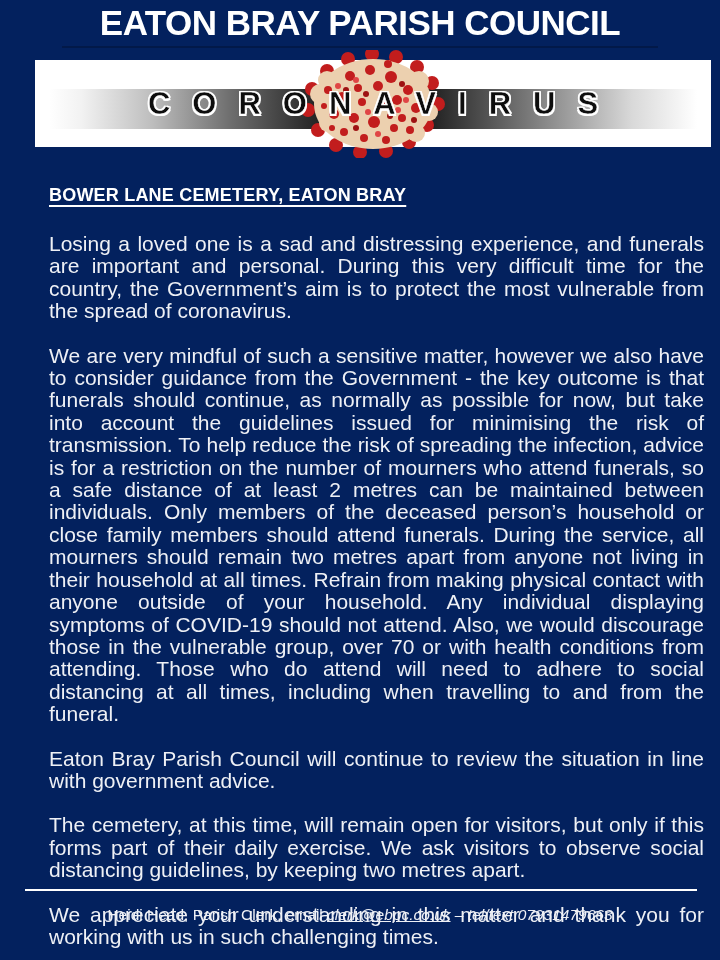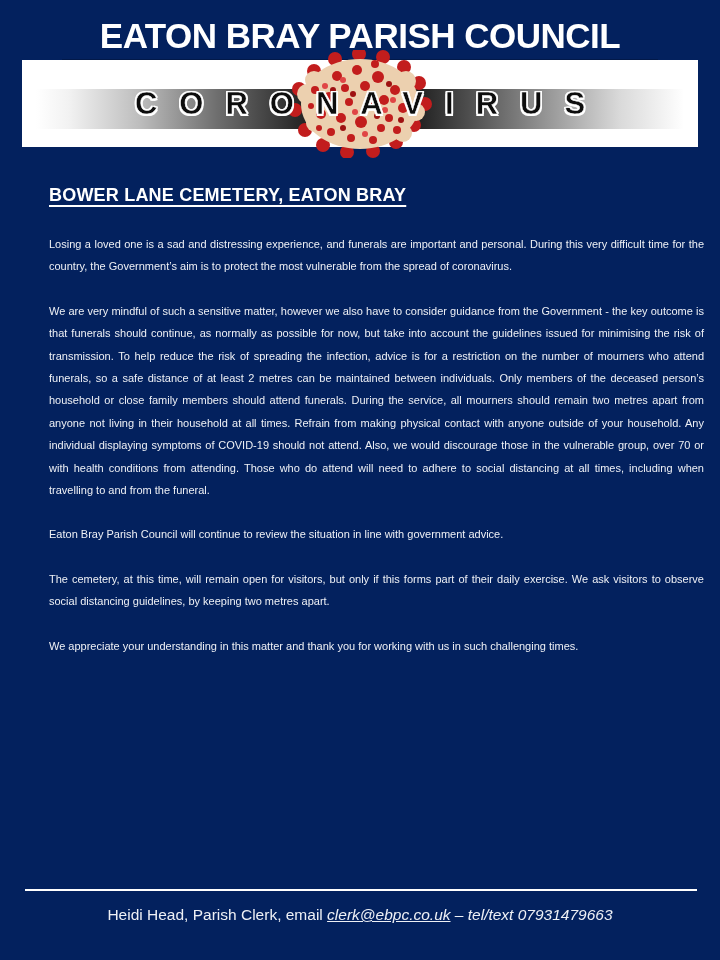--- a/index.html
+++ b/index.html
@@ -8,38 +8,38 @@
     background: #03215e;
     font-family: "Liberation Sans", sans-serif;
     overflow: hidden;
     position: relative;
   }
   .page { position: absolute; inset: 0; }
 
   
   .header { position: absolute; top: 0; left: 0; width: 720px; }
   .page-title {
-    margin: 0; padding-top: 17px;
+    margin: 0; padding-top: 4px;
     text-align: center;
     color: #ffffff;
     font-size: 35px;
     font-weight: 700;
     letter-spacing: -0.5px;
     line-height: 1.1;
   }
   .title-rule {
     height: 2px;
     margin: 3px 62px 0 62px;
     background: rgba(0,0,0,0.22);
   }
 
   
   .banner {
     position: absolute;
-    left: 22px; top: 60px;
+    left: 35px; top: 60px;
     width: 676px; height: 87px;
     background: #ffffff;
     overflow: visible;
   }
   .band {
     position: absolute;
     left: 14px; right: 14px; top: 29px; height: 40px;
     background: linear-gradient(90deg,
       #ffffff 0%, #f2f2f2 5%, #bdbdbd 16%, #6e6e6e 28%,
       #2b2b2b 40%, #0a0a0a 48%, #000000 52%, #1c1c1c 58%,
@@ -79,21 +79,21 @@
     color: #ffffff;
     font-size: 18px;
     font-weight: 700;
     letter-spacing: 0.2px;
     text-decoration: underline;
     text-decoration-thickness: 2px;
     text-underline-offset: 4px;
   }
   .content p {
     margin: 0 0 22px 0;
-    font-size: 11px;
+    font-size: 21px;
     line-height: 22.4px;
     text-align: justify;
   }
 
   
   .footer-divider {
     position: absolute;
     left: 25px; top: 889px;
     width: 672px; height: 2px;
     background: #ffffff;

